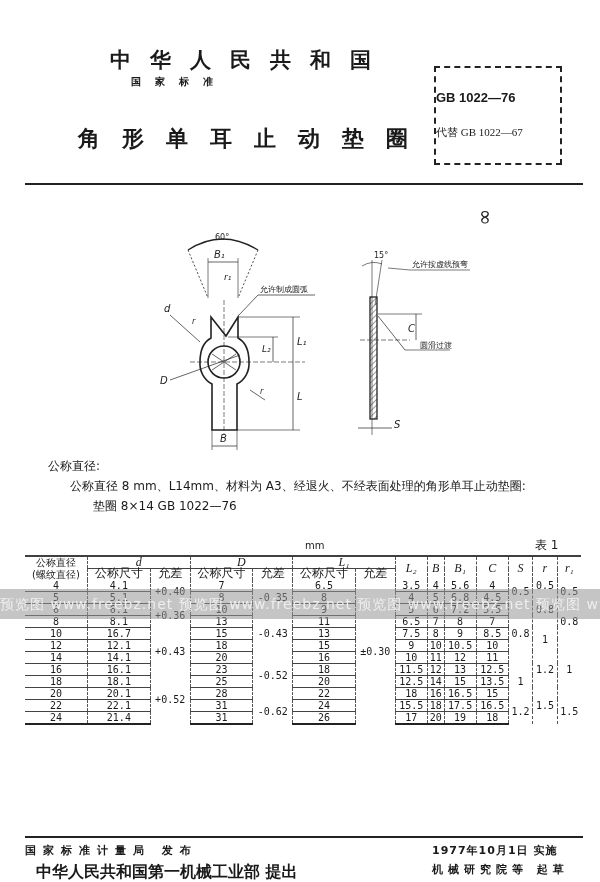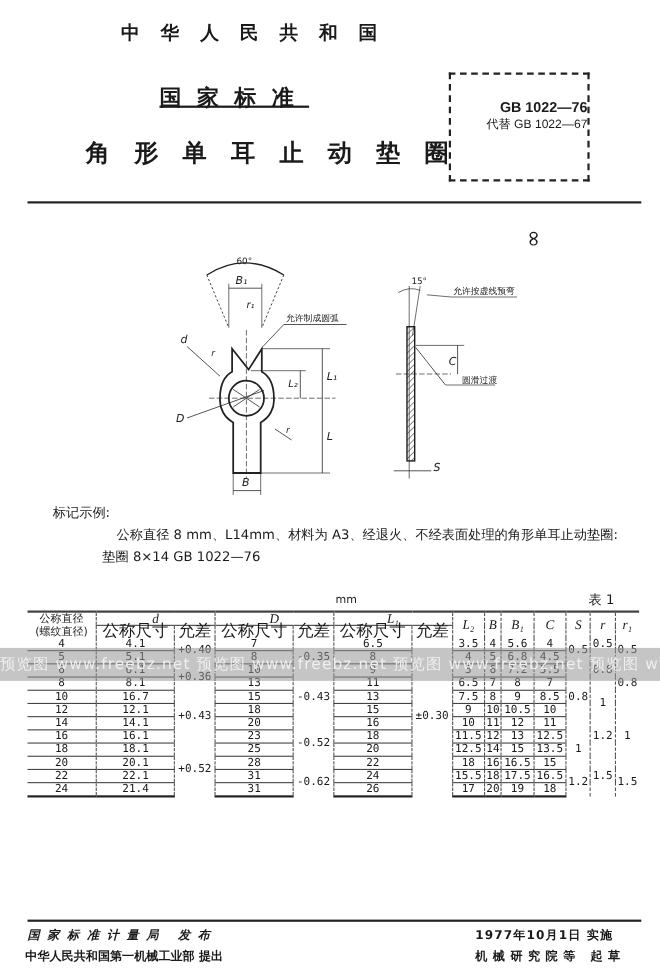--- a/index.html
+++ b/index.html
@@ -1,45 +1,45 @@
 <!DOCTYPE html>
 <html><head>
 <meta charset="utf-8">
 <style>
   html,body{margin:0;padding:0;background:#fff;}
   body{width:600px;height:882px;position:relative;overflow:hidden;font-family:"DejaVu Sans","Liberation Sans",sans-serif;color:#1a1a1a;}
   .abs{position:absolute;}
-  .t1{left:110px;top:18px;font-size:17px;letter-spacing:19px;font-weight:bold;}
-  .t2{left:145px;top:75px;font-size:20px;letter-spacing:14px;font-weight:bold;text-decoration:underline;}
+  .t1{left:110px;top:46px;font-size:21px;letter-spacing:19px;font-weight:bold;}
+  .t2{left:131px;top:75px;font-size:10px;letter-spacing:14px;font-weight:bold;}
   .t3{left:78px;top:124px;font-size:22px;letter-spacing:22px;font-weight:bold;}
-  .stdbox{left:408px;top:66px;width:128px;height:99px;border:2px dashed #222;box-sizing:border-box;text-align:right;}
+  .stdbox{left:434px;top:66px;width:128px;height:99px;border:2px dashed #222;box-sizing:border-box;text-align:left;}
   .stdbox .n1{margin-top:22px;font-size:13px;font-family:"Liberation Sans",sans-serif;font-weight:bold;}
-  .stdbox .n2{margin-top:0;font-size:11px;font-family:Liberation Sans, sans-serif;}
+  .stdbox .n2{margin-top:20px;font-size:11px;font-family:Liberation Serif, serif;}
   .hr{left:25px;top:183px;width:558px;height:2px;background:#222;}
   .page-mark{left:478px;top:205px;font-size:20px;transform:rotate(90deg);}
   .ex-title{left:48px;top:458px;font-size:12px;}
-  .ex-line1{left:70px;top:478px;font-size:12px;margin-left:36px;}
+  .ex-line1{left:70px;top:478px;font-size:12px;}
   .ex-line2{left:93px;top:498px;font-size:12px;text-align:right;}
   .unit{left:305px;top:540px;font-size:10px;}
   .tbl-no{left:535px;top:537px;font-size:12px;}
   table.spec{position:absolute;left:25px;top:555px;width:556px;border-collapse:collapse;font-family:"DejaVu Sans Mono","Liberation Mono",monospace;font-size:10px;}
   table.spec th,table.spec td{border-left:1px dashed #555;text-align:center;padding:0;line-height:11px;height:11px;}
   table.spec th{font-family:"Liberation Serif",serif;font-weight:normal;font-size:12px;font-style:italic;height:auto;}
   table.spec th.cn{font-style:normal;font-size:10px;font-family:"DejaVu Sans",sans-serif;}
-  table.spec th.sub{font-size:15px;font-style:normal;font-family:Liberation Sans, sans-serif;line-height:10px;}
+  table.spec th.sub{font-size:12px;font-style:normal;font-family:Liberation Mono, monospace;line-height:10px;}
   table.spec tr:first-child th{border-top:2px solid #404040;}
   table.spec tr.last td{border-bottom:2px solid #222;}
   table.spec td.u{border-bottom:1px solid #444;}
   table.spec th:first-child,table.spec td:first-child{border-left:none;}
   .hdr-row1 th{height:22px;}
   .hdr-row2 th{height:24px;border-top:1px solid #444;}
   .wm{left:0;top:589px;width:600px;height:30px;background:rgba(150,150,150,0.55);color:#eee;font-size:14px;line-height:30px;white-space:nowrap;letter-spacing:1px;}
   .foot-hr{left:25px;top:836px;width:558px;height:2px;background:#222;}
-  .f1{left:25px;top:843px;font-size:11px;letter-spacing:7px;font-weight:bold;font-style:italic;}
-  .f2{left:23px;top:862px;font-size:11px;font-weight:bold;}
+  .f1{left:25px;top:843px;font-size:11px;letter-spacing:7px;font-weight:bold;}
+  .f2{left:36px;top:862px;font-size:16px;font-weight:bold;}
   .f3{left:432px;top:843px;font-size:11px;font-weight:bold;letter-spacing:1px;}
   .f4{left:432px;top:862px;font-size:11px;letter-spacing:5px;font-weight:bold;}
   svg text{font-family:"DejaVu Sans",sans-serif;}
 </style>
 </head>
 <body>
 
 <div class="abs t1">中华人民共和国</div>
 <div class="abs t2">国家标准</div>
 <div class="abs t3">角形单耳止动垫圈</div>
@@ -124,21 +124,21 @@
   </defs>
   <g fill="#222" font-size="8">
     <text x="24" y="8">15°</text>
     <text x="62" y="17">允许按虚线预弯</text>
     <text x="70" y="98">圆滑过渡</text>
     <text x="58" y="82" font-size="10" font-style="italic">C</text>
     <text x="44" y="178" font-size="10" font-style="italic">S</text>
   </g>
 </svg>
 
-<div class="abs ex-title">标记示例:</div>
+<div class="abs ex-title">公称直径:</div>
 <div class="abs ex-line1">公称直径 8 mm、L14mm、材料为 A3、经退火、不经表面处理的角形单耳止动垫圈:</div>
 <div class="abs ex-line2">垫圈   8×14   GB 1022—76</div>
 <div class="abs unit">mm</div>
 <div class="abs tbl-no">表 1</div>
 
 <table class="spec">
   <thead>
     <tr class="hdr-row1">
       <th class="cn" style="width:62px">公称直径</th>
       <th colspan="2">d</th>

